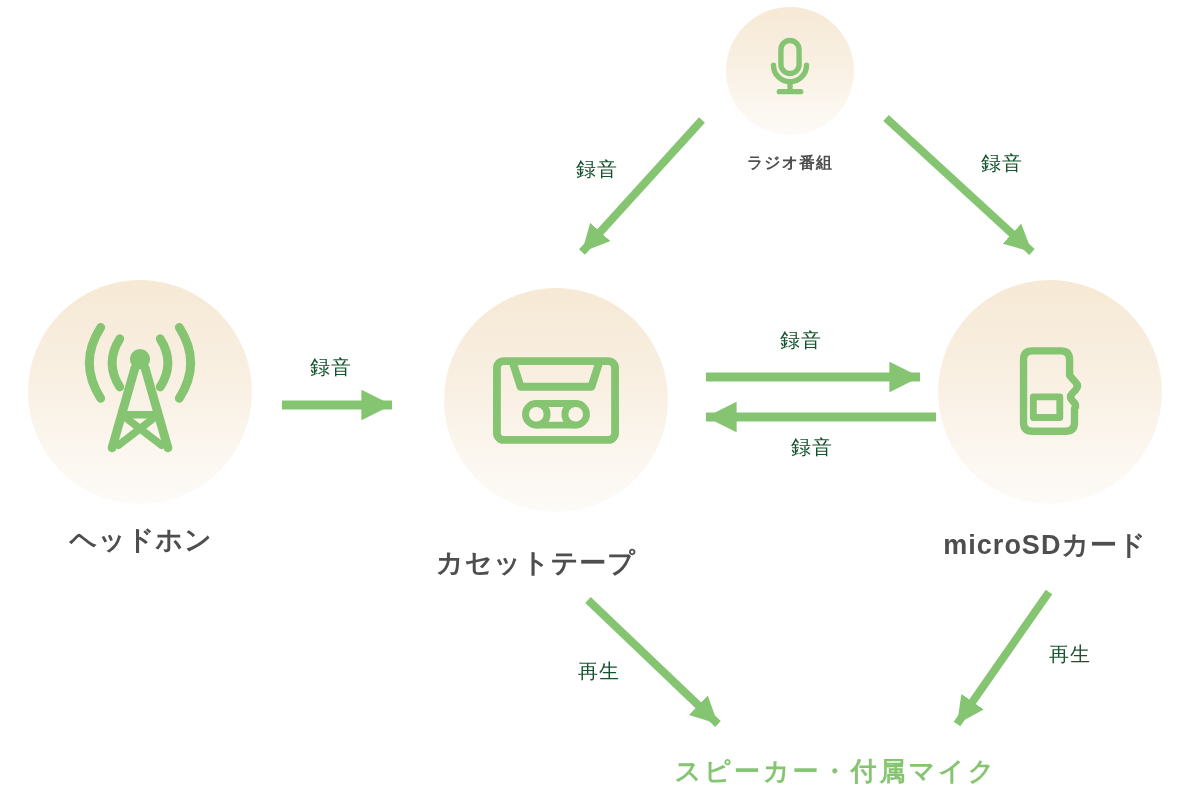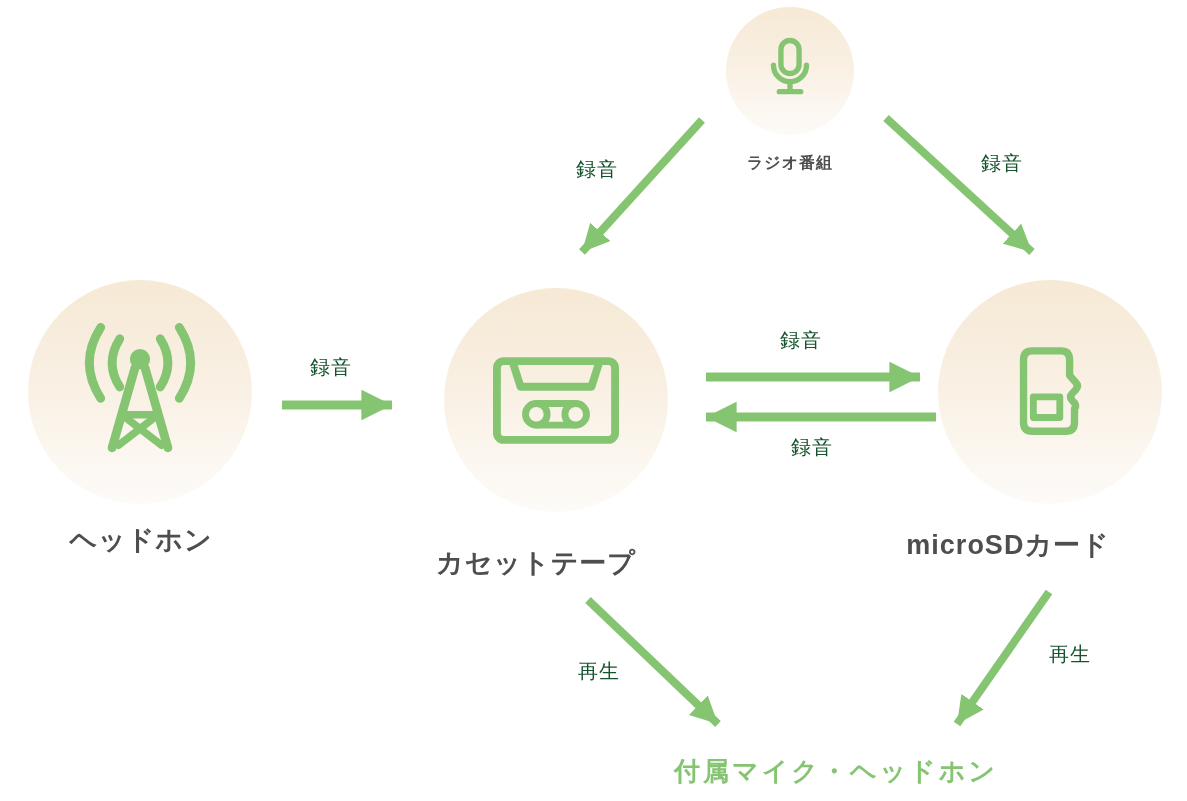--- a/index.html
+++ b/index.html
@@ -127,23 +127,23 @@
     </svg>
   </div>
   <div class="node-label" style="left:536px; top:563px;">カセットテープ</div>
 
   <div class="circle circle-lg" style="left:938px; top:280px;">
     <svg width="98" height="98" viewBox="0 0 100 100">
       <path class="icon-stroke" stroke-width="7.5" d="M32 8 H61 Q70 8 70 17 V33 L76 40 Q80 44 76 48 L73 51 Q69 55 73 59 Q78 63 75 67 V81 Q75 90 66 90 H32 Q23 90 23 81 V17 Q23 8 32 8 Z"></path>
       <rect class="icon-stroke" x="33" y="55" width="27" height="21" stroke-width="7"></rect>
     </svg>
   </div>
-  <div class="node-label" style="left:1008px; top:545px;">microSDカード</div>
+  <div class="node-label" style="left:1045px; top:545px;">microSDカード</div>
 
-  <div class="speaker-label" style="left:836px; top:771px;">付属マイク・ヘッドホン</div>
+  <div class="speaker-label" style="left:836px; top:771px;">スピーカー・付属マイク</div>
 
   <div class="edge-label" style="left:597px; top:169px;">録音</div>
   <div class="edge-label" style="left:1002px; top:163px;">録音</div>
   <div class="edge-label" style="left:331px; top:367px;">録音</div>
   <div class="edge-label" style="left:801px; top:340px;">録音</div>
   <div class="edge-label" style="left:812px; top:447px;">録音</div>
   <div class="edge-label" style="left:599px; top:671px;">再生</div>
   <div class="edge-label" style="left:1070px; top:654px;">再生</div>
 
 </div>

